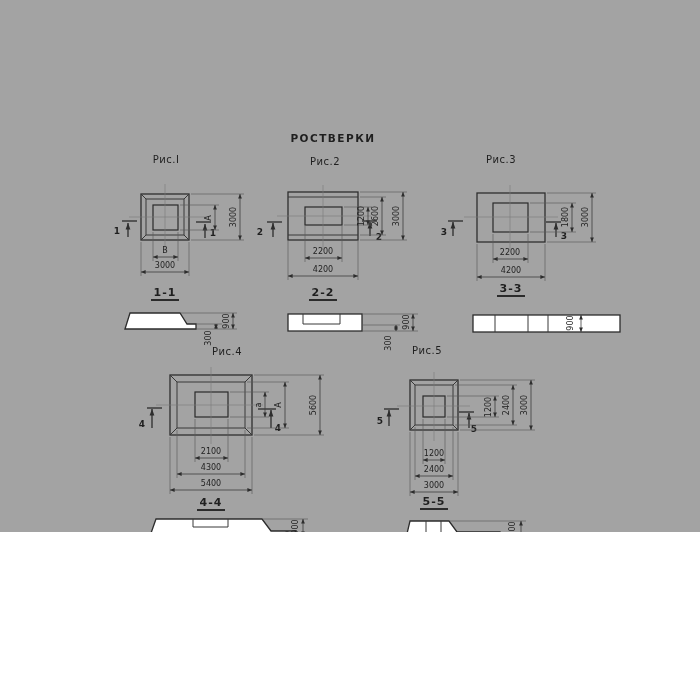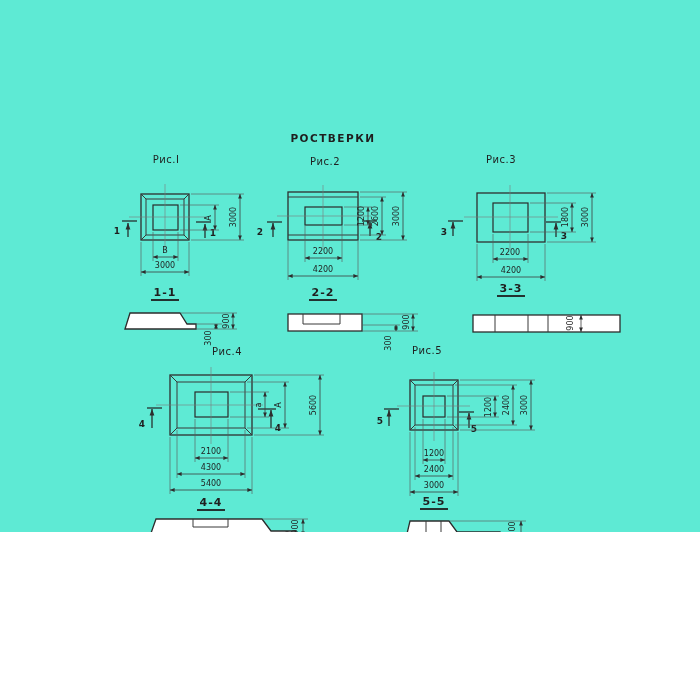--- a/index.html
+++ b/index.html
@@ -1,16 +1,16 @@
 <!DOCTYPE html>
 <html><head>
 <meta charset="utf-8">
 <style>
   html,body{margin:0;padding:0;background:#ffffff;}
-  .canvas{position:relative;width:700px;height:532px;background:#5eead4;overflow:hidden;
+  .canvas{position:relative;width:700px;height:532px;background:#a3a3a3;overflow:hidden;
           font-family:"DejaVu Sans", sans-serif;}
   svg{display:block;}
   svg text{font-family:"DejaVu Sans", sans-serif;fill:#1f1f1f;}
   .title-t{font-size:10.5px;font-weight:bold;letter-spacing:1.5px;}
   .fig-t{font-size:10px;letter-spacing:0.5px;}
   .sec-t{font-size:11px;font-weight:bold;letter-spacing:1px;}
   .dim-t{font-size:8px;}
   .cut-t{font-size:9px;font-weight:bold;}
   .outline{stroke:#2e2e2e;stroke-width:1.3;fill:none;}
   .outline2{stroke:#383838;stroke-width:1;fill:none;}

